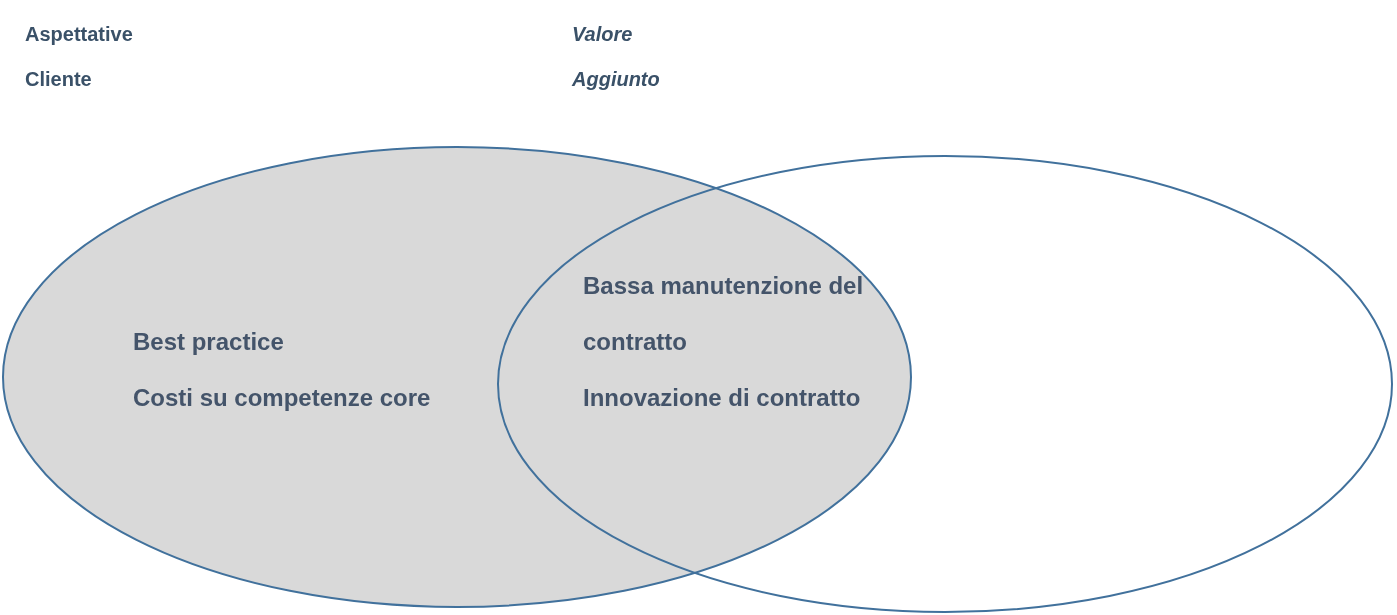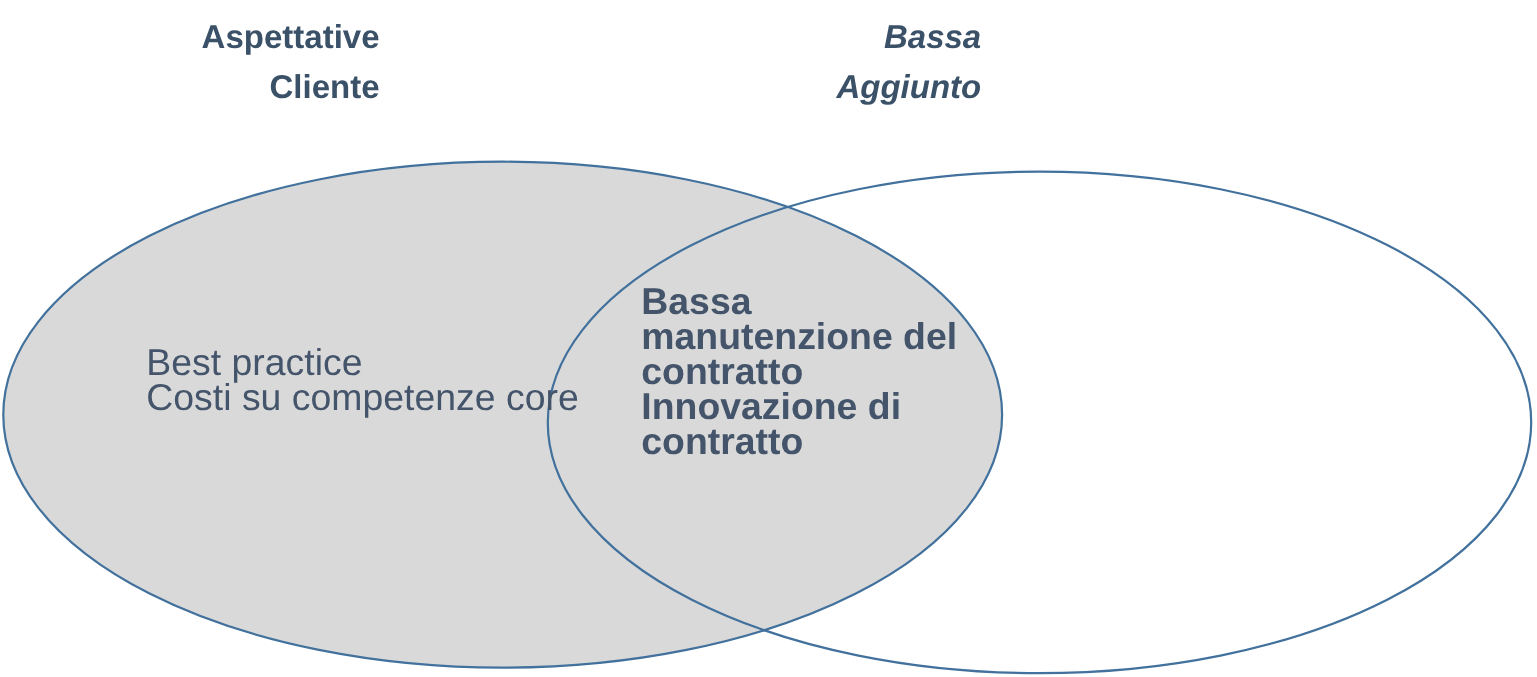--- a/index.html
+++ b/index.html
@@ -31,40 +31,41 @@
   }
   .right-ellipse {
     fill: none;
     stroke: var(--ellipse-stroke);
     stroke-width: 2;
   }
   .heading {
     position: absolute;
     top: 12px;
     width: 320px;
-    text-align: right;
-    font-size: 30px;
+    text-align: left;
+    font-size: 20px;
     font-weight: bold;
     line-height: 45px;
     white-space: pre-line;
     color: var(--heading-text);
   }
   .heading-left   { left: 25px; }
   .heading-center { left: 572px; font-style: italic; }
   .heading-right  { left: 1063px; }
   .items {
     position: absolute;
-    font-size: 34px;
-    line-height: 32px;
+    font-size: 24px;
+    line-height: 56px;
     color: var(--body-text);
   }
   .items-left {
     left: 133px;
     top: 314px;
     white-space: nowrap;
+    font-weight: bold;
   }
   .items-overlap {
     left: 583px;
     top: 258px;
     width: 292px;
     font-weight: bold;
   }
   .items-right {
     right: 132px;
     top: 327px;
@@ -78,21 +79,21 @@
 <div class="canvas">
 
   <svg class="venn" viewBox="0 0 1397 615" aria-hidden="true">
     <ellipse class="left-ellipse" cx="457" cy="377" rx="454" ry="230"></ellipse>
     <ellipse class="right-ellipse" cx="945" cy="384" rx="447" ry="228"></ellipse>
   </svg>
 
   <div class="heading heading-left">Aspettative
 Cliente</div>
 
-  <div class="heading heading-center">Bassa
+  <div class="heading heading-center">Valore
 Aggiunto</div>
 
 
   <div class="items items-left">
     <div class="item">Best practice</div>
     <div class="item">Costi su competenze core</div>
   </div>
 
   <div class="items items-overlap">
     <div class="item">Bassa manutenzione del contratto</div>

